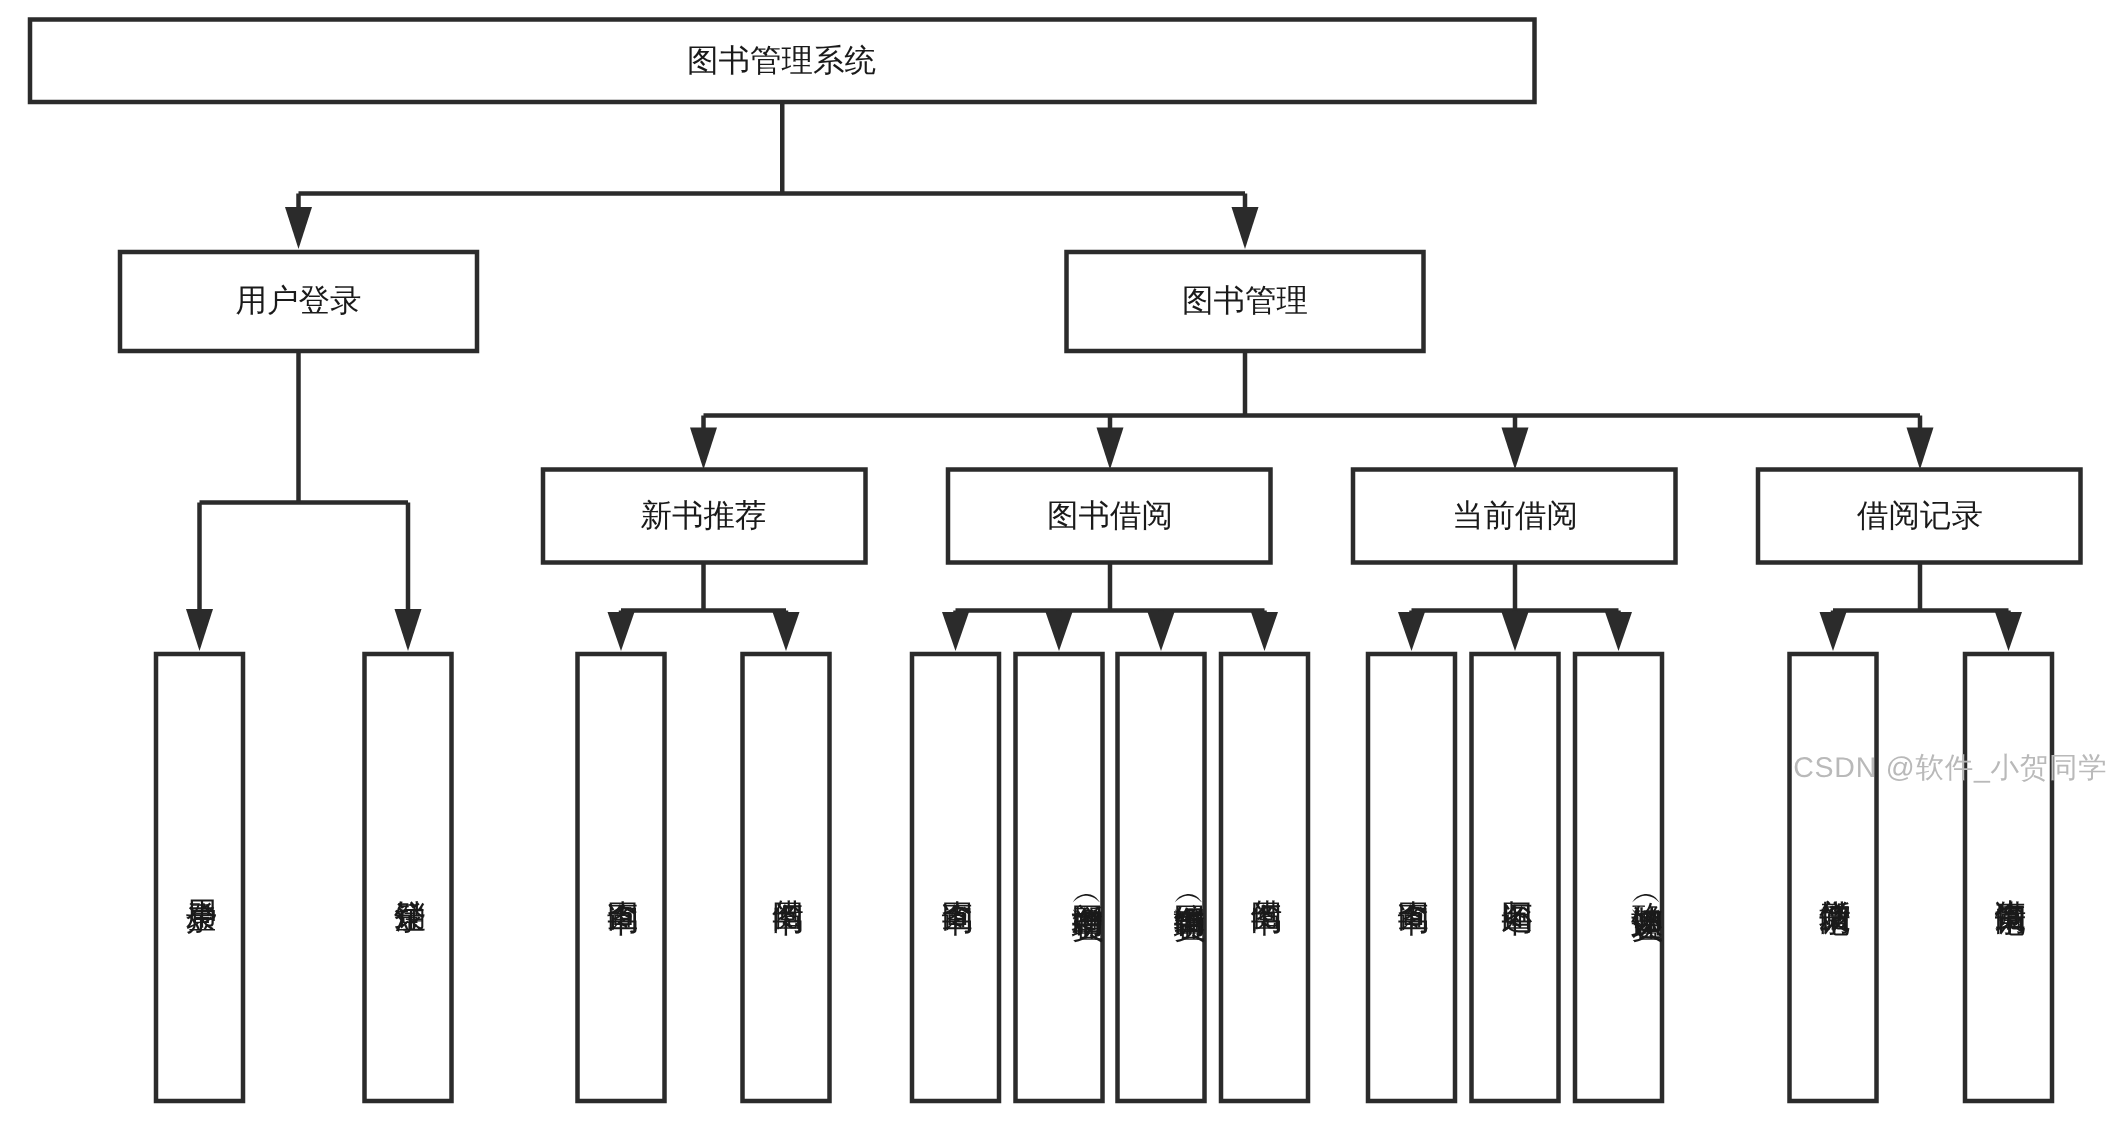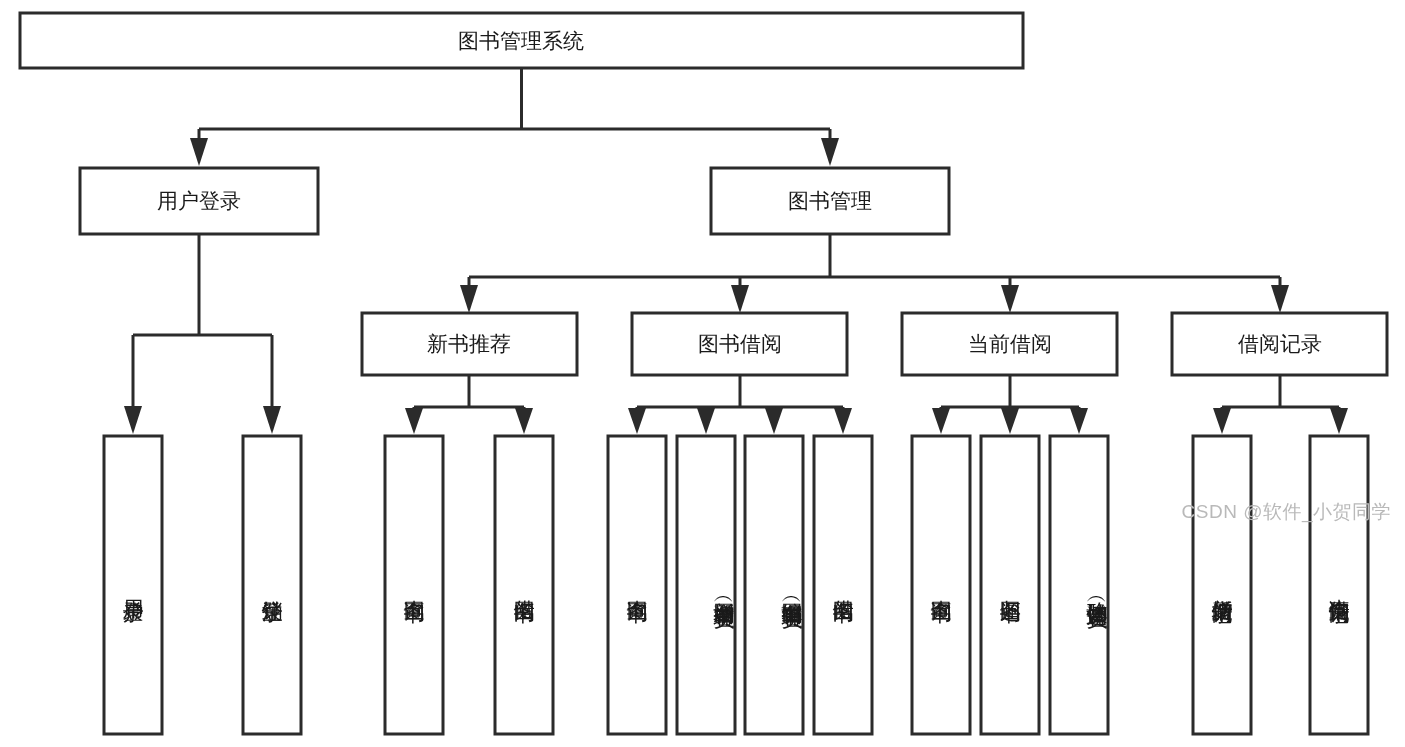--- a/index.html
+++ b/index.html
@@ -60,21 +60,21 @@
     text-orientation: upright;
     white-space: nowrap;
     letter-spacing: 1px;
     display: flex;
     align-items: center;
     justify-content: center;
     pointer-events: none;
   }
   .watermark {
     position: absolute;
-    right: 14px;
+    right: 0;
     bottom: 6px;
     font-family: "Liberation Sans", "DejaVu Sans", sans-serif;
     font-size: 19px;
     color: #b9b9b9;
     letter-spacing: 0.5px;
     white-space: nowrap;
   }
 </style>
 </head>
 <body>

